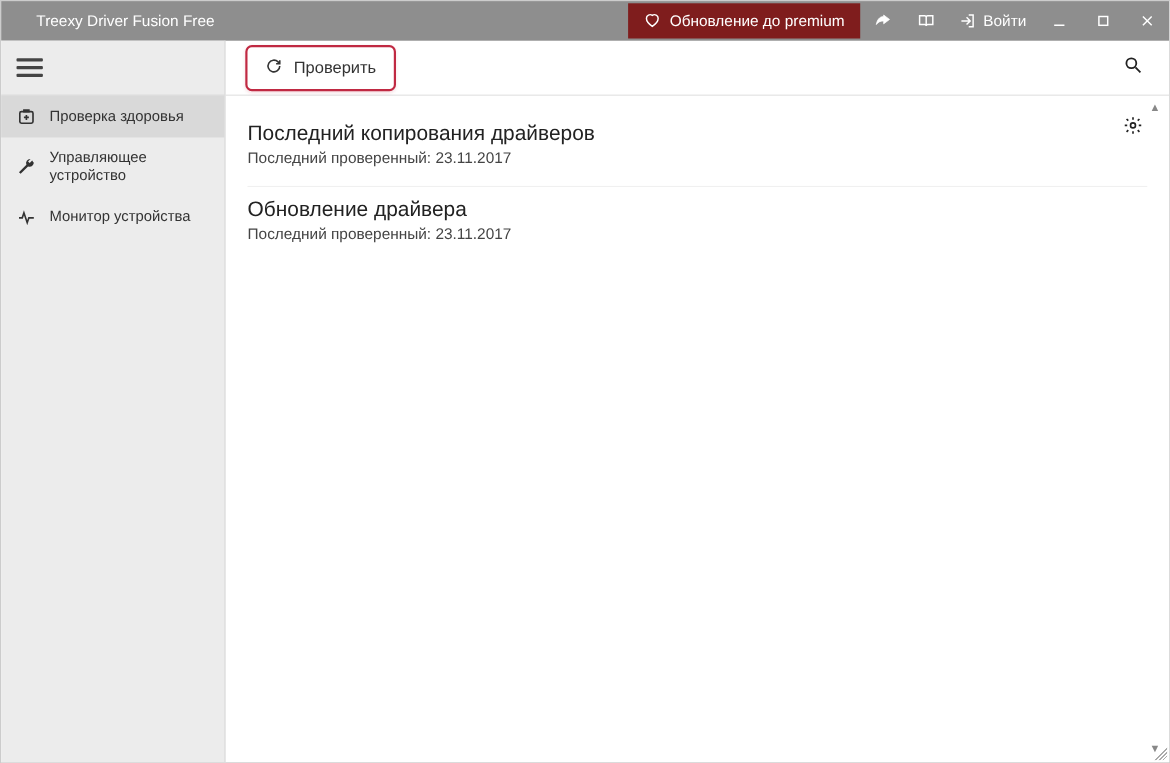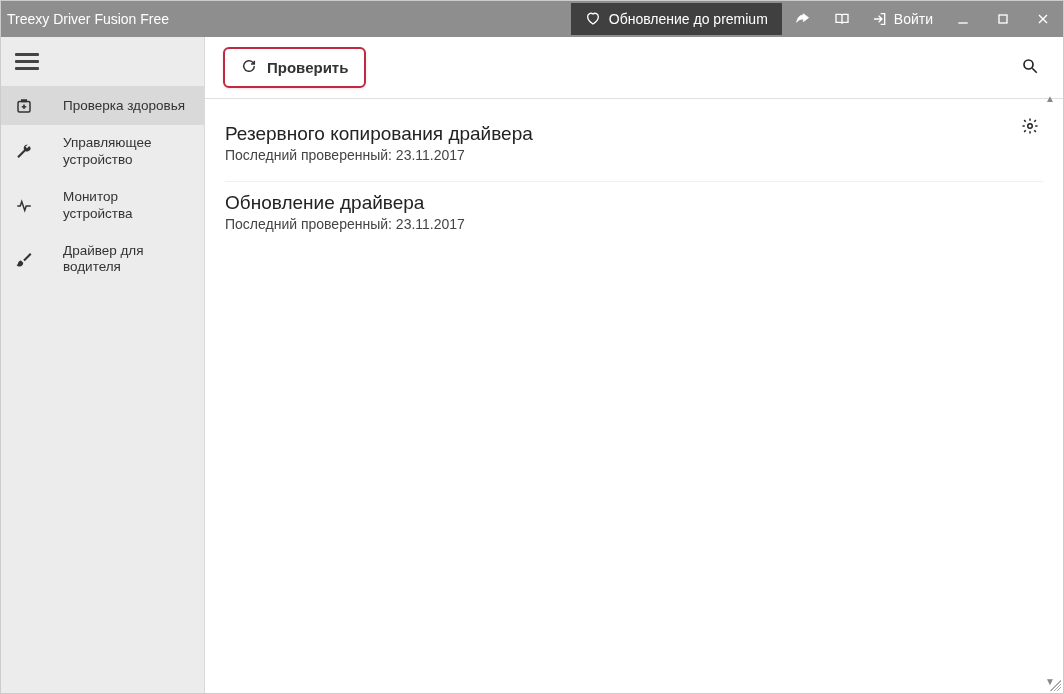--- a/index.html
+++ b/index.html
@@ -13,26 +13,27 @@
   }
   .titlebar {
     height: 36px;
     background: #8e8e8e;
     display: flex;
     align-items: center;
     color: #fff;
     font-size: 14px;
   }
   .titlebar .app-title {
-    padding-left: 6px;
+    padding-left: 20px;
     flex: 0 0 auto;
+    margin-left: 12px;
   }
   .titlebar .spacer { flex: 1; }
   .titlebar .premium {
-    background: #404040;
+    background: #7f1d1d;
     height: 32px;
     display: flex;
     align-items: center;
     padding: 0 14px;
     gap: 8px;
     font-size: 14px;
   }
   .titlebar .tb-icon {
     width: 40px;
     height: 36px;
@@ -76,21 +77,21 @@
   .hamburger div {
     height: 3px;
     background: #444;
     margin: 4px 0;
     border-radius: 1px;
   }
   .nav-list { flex: 1; }
   .nav-item {
     display: flex;
     align-items: center;
-    gap: 30px;
+    gap: 12px;
     padding: 10px 14px;
     font-size: 13.5px;
     color: #333;
     cursor: pointer;
     line-height: 1.25;
   }
   .nav-item.active { background: #d9d9d9; }
   .nav-item .nav-icon {
     width: 18px;
     height: 18px;
@@ -102,26 +103,25 @@
   .nav-item .nav-label { flex: 1; }
   .nav-bottom { border-top: 0; padding-bottom: 6px; }
 
   .main {
     flex: 1;
     display: flex;
     flex-direction: column;
     position: relative;
   }
   .toolbar-row {
-    height: 62px;
+    height: 50px;
     display: flex;
     align-items: center;
     padding: 0 18px;
     border-bottom: 1px solid #e0e0e0;
-    font-weight: bold;
   }
   .check-button {
     display: flex;
     align-items: center;
     gap: 10px;
     padding: 9px 16px;
     border: 2px solid #c02942;
     border-radius: 6px;
     background: #fff;
     font-size: 15px;
@@ -264,28 +264,20 @@
         <span class="nav-label">Управляющее устройство</span>
       </div>
       <div class="nav-item">
         <span class="nav-icon">
           <svg class="icon-md" viewBox="0 0 24 24">
               <path fill="none" stroke="#333" stroke-width="2" d="M3 12h4l2-6 4 12 2-6h6"></path>
             </svg>
         </span>
         <span class="nav-label">Монитор устройства</span>
       </div>
-      <div class="nav-item">
-        <span class="nav-icon">
-          <svg class="icon-md" viewBox="0 0 24 24">
-              <path fill="#333" d="M20 4l-9 9 2 2 9-9-2-2zM8 14c-2 0-4 2-4 4 0 1-1 2-2 2 1 2 3 2 4 2 3 0 5-2 5-5l-3-3z"></path>
-            </svg>
-        </span>
-        <span class="nav-label">Драйвер для водителя</span>
-      </div>
     </div>
   </div>
 
   <div class="main">
     <div class="toolbar-row">
       <div class="check-button">
         <span>
           <svg class="icon-sm" viewBox="0 0 24 24">
               <path fill="none" stroke="#333" stroke-width="2.2" d="M20 12a8 8 0 1 1-2.34-5.66L20 9M20 4v5h-5"></path>
             </svg>
@@ -305,21 +297,21 @@
 
     <div class="content">
       <div class="gear-btn">
         <svg class="icon-md" viewBox="0 0 24 24">
             <circle cx="12" cy="12" r="3" fill="none" stroke="#222" stroke-width="2"></circle>
             <path fill="none" stroke="#222" stroke-width="2" d="M12 2v3m0 14v3M4.2 4.2l2.1 2.1m11.4 11.4 2.1 2.1M2 12h3m14 0h3M4.2 19.8l2.1-2.1m11.4-11.4 2.1-2.1"></path>
           </svg>
       </div>
 
       <div class="section">
-        <div class="section-title">Резервного копирования драйвера</div>
+        <div class="section-title">Последний копирования драйверов</div>
         <div class="section-sub">Последний проверенный: 23.11.2017</div>
       </div>
       <div class="section">
         <div class="section-title">Обновление драйвера</div>
         <div class="section-sub">Последний проверенный: 23.11.2017</div>
       </div>
     </div>
 
     <div class="scroll-arrow bottom">▼</div>
     <div class="resize-grip"></div>

